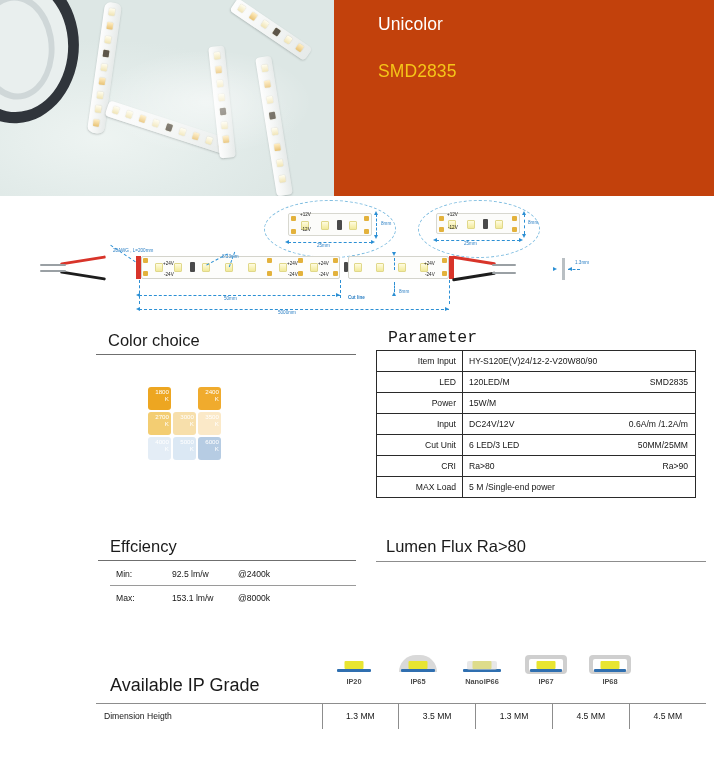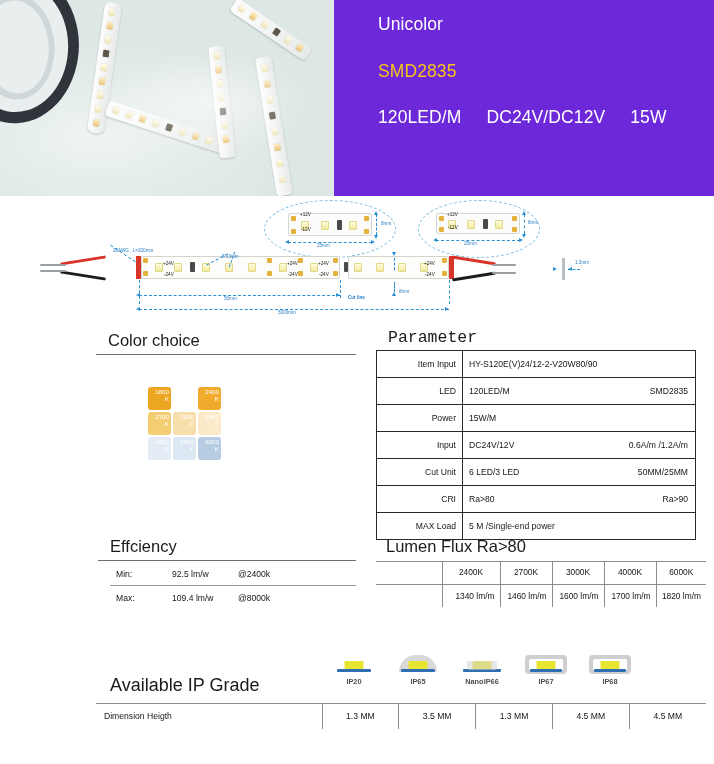--- a/index.html
+++ b/index.html
@@ -48,21 +48,21 @@
   .s2 { left: 104px; top: 120px; width: 130px; height: 16px; transform: rotate(18deg); }
   .s3 { left: 214px; top: 46px; width: 16px; height: 112px; transform: rotate(-6deg); }
   .s4 { left: 226px; top: 22px; width: 90px; height: 15px; transform: rotate(34deg); }
   .s5 { left: 266px; top: 56px; width: 16px; height: 140px; transform: rotate(-9deg); }
   .photo-sheen {
     position:absolute; left:0; top:0; width:100%; height:100%;
     background: radial-gradient(ellipse 45% 38% at 62% 52%, rgba(255,255,255,.55), rgba(255,255,255,0) 70%);
   }
   .hero-banner {
     position: absolute; left: 334px; top: 0; width: 380px; height: 196px;
-    background: #6d28d9; color: #ffffff;
+    background: #c2410c; color: #ffffff;
     padding: 16px 0 0 44px;
   }
   .hero-line { font-size: 17.5px; line-height: 1; margin-bottom: 29px; letter-spacing:.1px; }
   .hero-line.model { color: #f5c518; }
   .hero-line.specs span { margin-right: 20px; }
 
   
   .diagram { position: absolute; left: 0; top: 196px; width: 714px; height: 128px; }
   .callout {
     position: absolute; border: 1px dashed #7fbde0; border-radius: 50%;
@@ -134,21 +134,21 @@
   }
 
   
   table { border-collapse: collapse; }
   .param-tbl {
     position: absolute; left: 376px; top: 350px; width: 320px;
     font-size: 8.6px; color: #161616;
   }
   .param-tbl td { border: 1px solid #2a2a2a; height: 21px; padding: 0 6px; }
   .param-tbl td.k { width: 86px; text-align: right; }
-  .param-tbl td.v { position: relative; padding: 13px; }
+  .param-tbl td.v { position: relative; padding: 4px; }
   .param-tbl .v1 { position: absolute; left: 6px; top: 50%; transform: translateY(-50%); }
   .param-tbl .v2 { position: absolute; right: 7px; top: 50%; transform: translateY(-50%); }
 
   .eff-wrap { position: absolute; left: 110px; top: 562px; width: 246px; font-size: 8.6px; color:#161616; }
   .eff-row { position: relative; height: 24px; border-bottom: 1px solid #9a9a9a; }
   .eff-row:last-child { border-bottom: none; }
   .eff-row .lab { position:absolute; left:6px; top:50%; transform:translateY(-50%); }
   .eff-row .val { position:absolute; left:62px; top:50%; transform:translateY(-50%); }
   .eff-row .at  { position:absolute; left:128px; top:50%; transform:translateY(-50%); }
 
@@ -246,25 +246,20 @@
           <i class="warm" style="left:5px;top:88px"></i>
         <i style="left:5px;top:104px"></i>
           <i style="left:5px;top:120px"></i>
       </div>
       <div class="photo-sheen"></div>
     </div>
 
     <div class="hero-banner">
       <div class="hero-line">Unicolor</div>
       <div class="hero-line model">SMD2835</div>
-      <div class="hero-line specs">
-        <span>120LED/M</span>
-        <span>DC24V/DC12V</span>
-        <span>15W</span>
-      </div>
     </div>
   </div>
 
   <div class="diagram">
 
     <div class="callout co1"></div>
     <div class="mini-strip" style="left:288px;top:17px;width:84px;height:23px;">
       <div class="pad" style="left:2px;top:2px"></div>
         <div class="pad" style="left:2px;top:15px"></div>
       <div class="pad" style="right:2px;top:2px"></div>
@@ -463,47 +458,27 @@
   <div class="sec-head" style="left:110px;top:538px;">Effciency</div>
   <div class="sec-rule" style="left:98px;top:560px;width:258px"></div>
   <div class="eff-wrap">
     <div class="eff-row">
       <span class="lab">Min:</span>
       <span class="val">92.5 lm/w</span>
       <span class="at">@2400k</span>
     </div>
     <div class="eff-row">
       <span class="lab">Max:</span>
-      <span class="val">109.4 lm/w</span>
+      <span class="val">153.1 lm/w</span>
       <span class="at">@8000k</span>
     </div>
   </div>
 
   <div class="sec-head" style="left:386px;top:538px;">Lumen Flux   Ra&gt;80</div>
   <div class="lumen-top-rule"></div>
-  <table class="lumen-tbl">
-    <tbody>
-        <tr class="head">
-      <td class="blank" style="width:66px"></td>
-      <td class="c" style="width:58px">2400K</td>
-      <td class="c" style="width:52px">2700K</td>
-      <td class="c" style="width:52px">3000K</td>
-      <td class="c" style="width:52px">4000K</td>
-      <td class="c" style="width:50px">6000K</td>
-    </tr>
-    <tr class="vals">
-      <td class="blank"></td>
-      <td class="r">1340 lm/m</td>
-      <td class="r">1460 lm/m</td>
-      <td class="r">1600 lm/m</td>
-      <td class="r">1700 lm/m</td>
-      <td class="r">1820 lm/m</td>
-    </tr>
-  </tbody>
-    </table>
 
   <div class="sec-head" style="left:110px;top:676px;font-size:18px;">Available IP Grade</div>
 
   <div class="ip-icons">
     <div class="ip-cell" style="left:0px">
       <div class="ip-glyph">
         <div class="pcb"></div>
           <div class="chip"></div>
       </div>
       <div class="ip-label">IP20</div>

